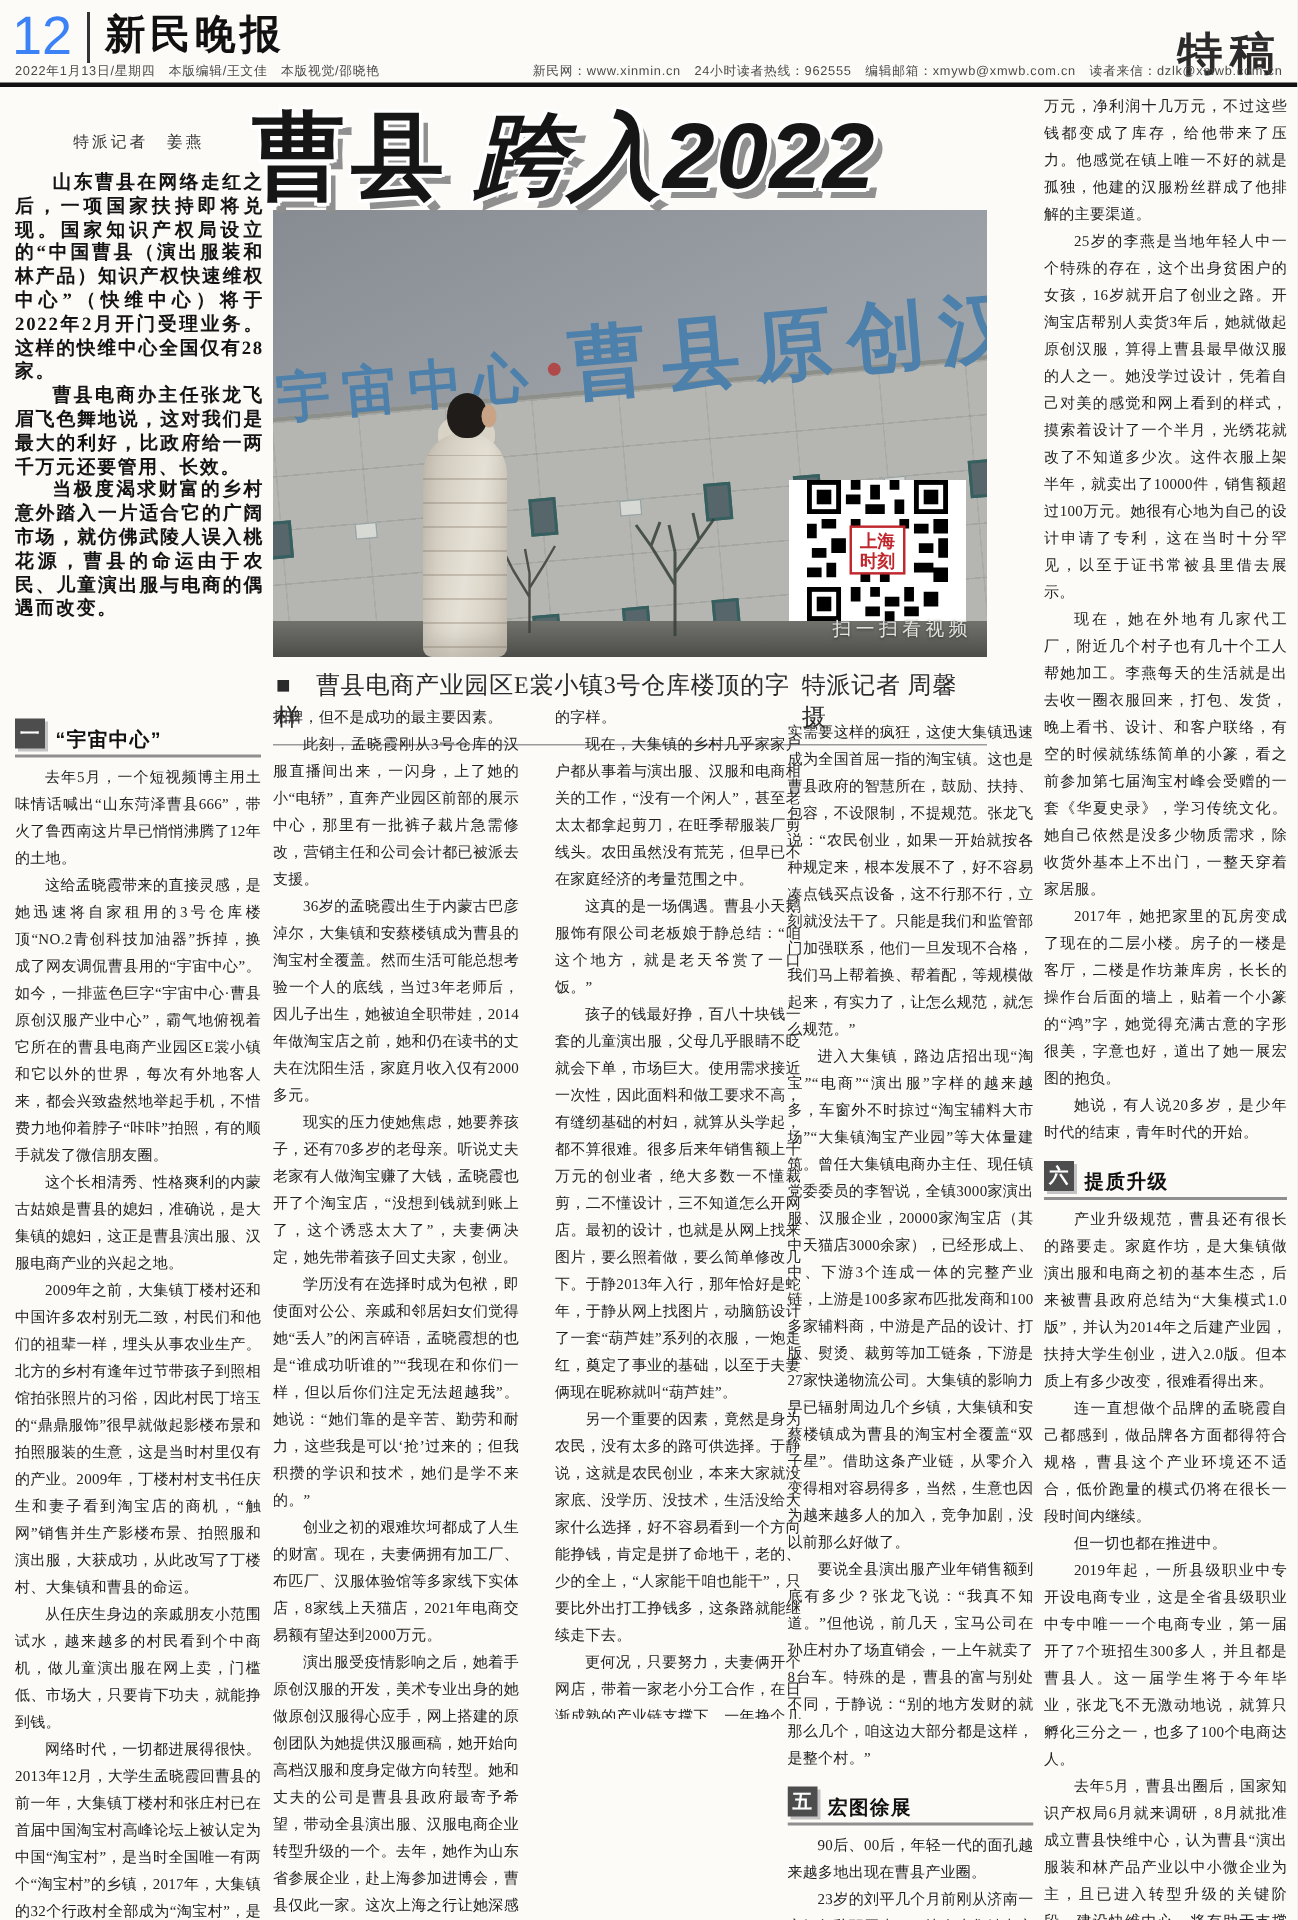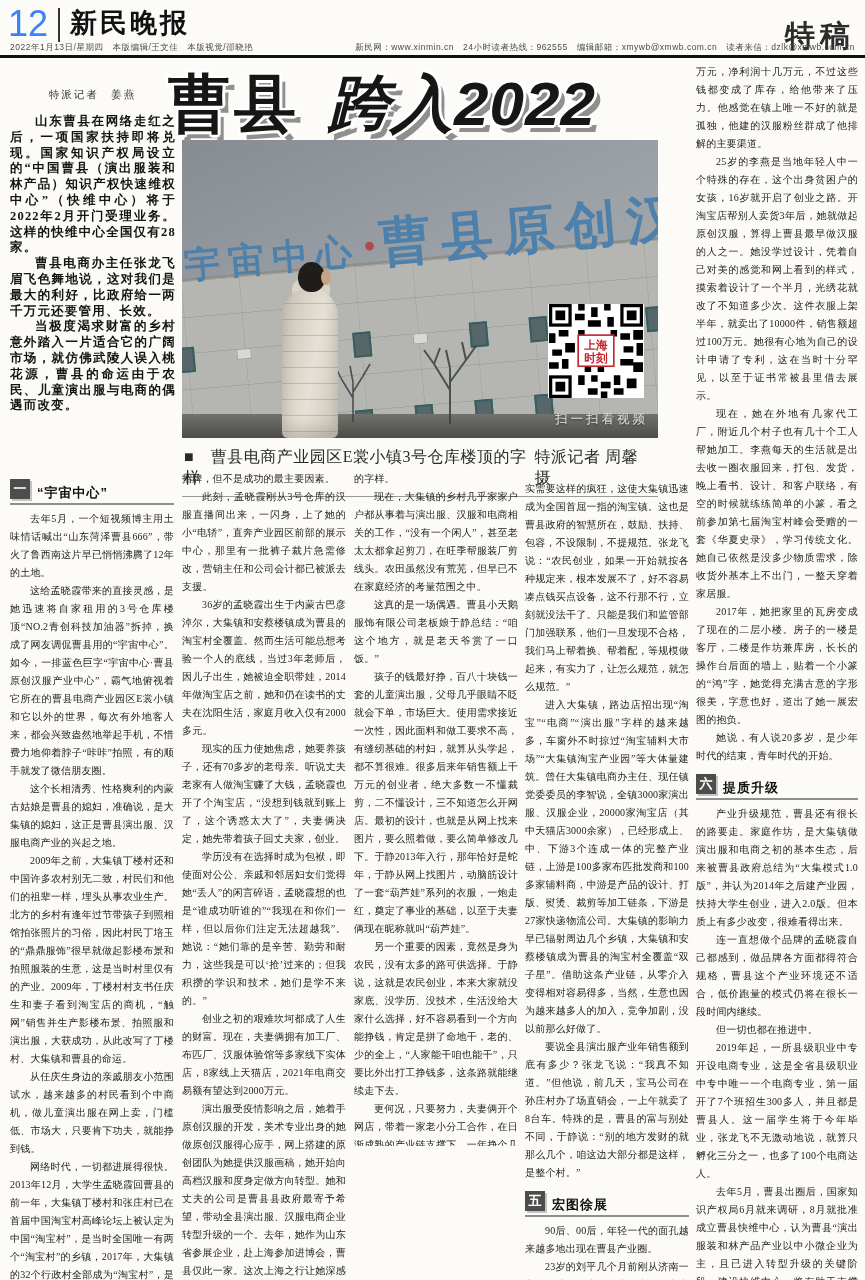--- a/index.html
+++ b/index.html
@@ -13,21 +13,21 @@
   .section-label{position:absolute;top:16px;right:10px;font-weight:900;font-size:30px;letter-spacing:5px;color:#2b2b2b;}
   .meta-row{position:absolute;top:42px;left:10px;right:10px;display:flex;justify-content:space-between;
             font-family:"Liberation Sans",sans-serif;font-size:8.5px;color:#4a4a4a;letter-spacing:.5px;}
   .rule{position:absolute;top:55px;left:0;right:0;height:3px;background:#111;}
   
   .headline{position:absolute;left:168px;top:62px;z-index:6;white-space:nowrap;
             font-family:"Liberation Sans",sans-serif;font-weight:900;color:#161616;
             text-shadow:-2px -2px 0 #fff,2px -2px 0 #fff,-2px 2px 0 #fff,2px 2px 0 #fff,
                         0 3px 0 #fff,3px 0 0 #fff,6px 7px 0 #8f8f8f;}
   .hl1{font-size:62px;letter-spacing:4px;}
-  .hl2{font-size:62px;font-style:italic;margin-left:28px;letter-spacing:1px;}
+  .hl2{font-size:62px;font-style:italic;margin-left:16px;letter-spacing:1px;}
   
   .photo{position:absolute;left:182px;top:140px;width:476px;height:298px;overflow:hidden;
          background:linear-gradient(155deg,#868c92 0%,#9aa0a5 45%,#aeb2b5 100%);}
   .building{position:absolute;left:-50px;right:-50px;top:118px;bottom:-60px;background:#b5b6b1;
             border-top:3px solid #8d8f8a;transform:rotate(-5deg);
             background-image:repeating-linear-gradient(to bottom,rgba(110,110,105,.22) 0 1px,transparent 1px 36px),
                              repeating-linear-gradient(to right,rgba(110,110,105,.15) 0 1px,transparent 1px 58px);}
   .sign{position:absolute;left:2px;top:86px;transform:rotate(-5deg);transform-origin:left center;
         font-family:"Liberation Sans",sans-serif;font-weight:900;color:#4d80ab;white-space:nowrap;z-index:2;}
   .sign .s1{font-size:36px;letter-spacing:8px;}
@@ -44,38 +44,38 @@
   .woman{position:absolute;left:98px;bottom:0;width:62px;height:176px;z-index:5;}
   .w-coat{position:absolute;left:2px;top:26px;width:56px;height:150px;border-radius:28px 28px 6px 6px;
           background:linear-gradient(100deg,#c9c2b5 0%,#e6e1d6 55%,#cdc6b9 100%);
           box-shadow:inset 0 -10px 14px rgba(90,85,70,.25);}
   .w-coat:after{content:"";position:absolute;inset:0;border-radius:inherit;
           background:repeating-linear-gradient(to bottom,transparent 0 15px,rgba(120,110,92,.30) 15px 16px);}
   .w-hood{position:absolute;left:12px;top:14px;width:38px;height:26px;border-radius:50% 50% 40% 40%;background:#d9d3c6;}
   .w-hair{position:absolute;left:18px;top:0;width:27px;height:30px;border-radius:50% 50% 46% 46%;background:#1f1c1a;}
   .w-face{position:absolute;left:41px;top:8px;width:10px;height:15px;border-radius:50%;background:#c9a386;}
   
-  .qr{position:absolute;right:14px;bottom:40px;width:96px;height:94px;background:#fff;padding:0;z-index:6;box-sizing:border-box;}
+  .qr{position:absolute;right:14px;bottom:24px;width:118px;height:94px;background:#fff;padding:0;z-index:6;box-sizing:border-box;}
   .qr svg{display:block;width:100%;height:100%;}
   .qr-cap{position:absolute;right:10px;bottom:10px;z-index:6;color:#e3e3e0;
           font-family:"Liberation Sans",sans-serif;font-size:12.5px;letter-spacing:3px;text-shadow:0 1px 2px rgba(0,0,0,.5);}
   
   .caption-row{position:absolute;left:182px;top:441px;width:476px;display:flex;justify-content:space-between;
                font-size:16px;color:#2a2a2a;padding:6px 2px 7px;border-bottom:1px solid #9a9a9a;box-sizing:border-box;letter-spacing:.5px;}
   
   .byline{width:165px;text-align:center;font-size:10.5px;color:#333;margin:4px 0 12px;letter-spacing:2px;}
   .lead-col{position:absolute;left:10px;top:84px;width:166px;height:378px;overflow:hidden;}
   .lead-col p{margin:0;text-indent:2em;text-align:justify;font-weight:700;font-size:12.5px;line-height:15.8px;letter-spacing:1.2px;color:#141414;}
   
   .col{position:absolute;width:164px;font-size:10px;line-height:18px;color:#222;text-align:justify;overflow:hidden;letter-spacing:.2px;}
   .col p{margin:0;text-indent:2em;}
   .col p.cont{text-indent:0;}
   .c1{left:10px;top:470px;height:810px;}
   .c2{left:182px;top:470px;height:810px;}
-  .c3{left:354px;top:470px;height:676px;}
+  .c3{left:370px;top:470px;height:676px;}
   .c4{left:525px;top:480px;height:1046px;}
   .c5{left:696px;top:63px;height:1217px;width:162px;}
   
   .sec{display:flex;align-items:flex-end;gap:7px;margin:9px 0 5px;border-bottom:2px solid #8f8f8f;padding-bottom:4px;}
   .sec .num{width:20px;height:20px;background:#4d4d4d;color:#fff;flex:none;text-align:center;
             font:700 13px/20px "Liberation Sans",sans-serif;box-shadow:2px 2px 0 #c4c4c4;}
   .sec .t{font-family:"Liberation Sans",sans-serif;font-weight:700;font-size:13px;line-height:1;letter-spacing:1px;color:#101010;}
 </style>
 </head>
 <body>

